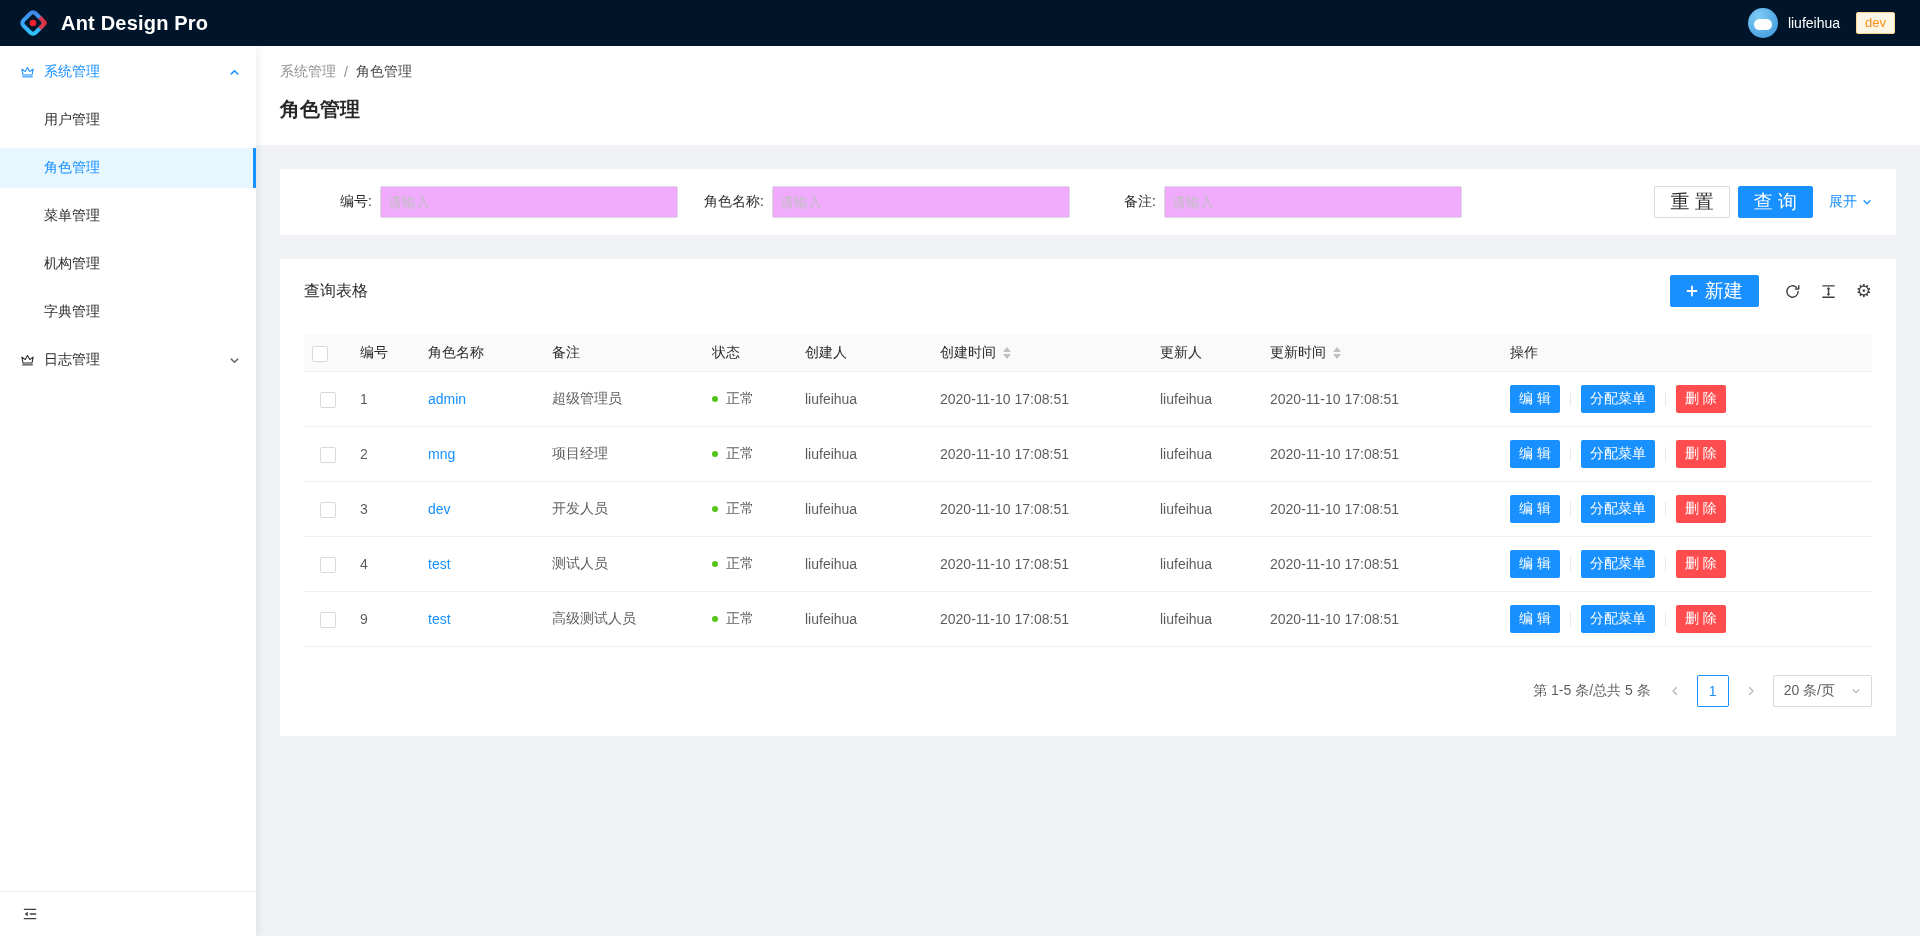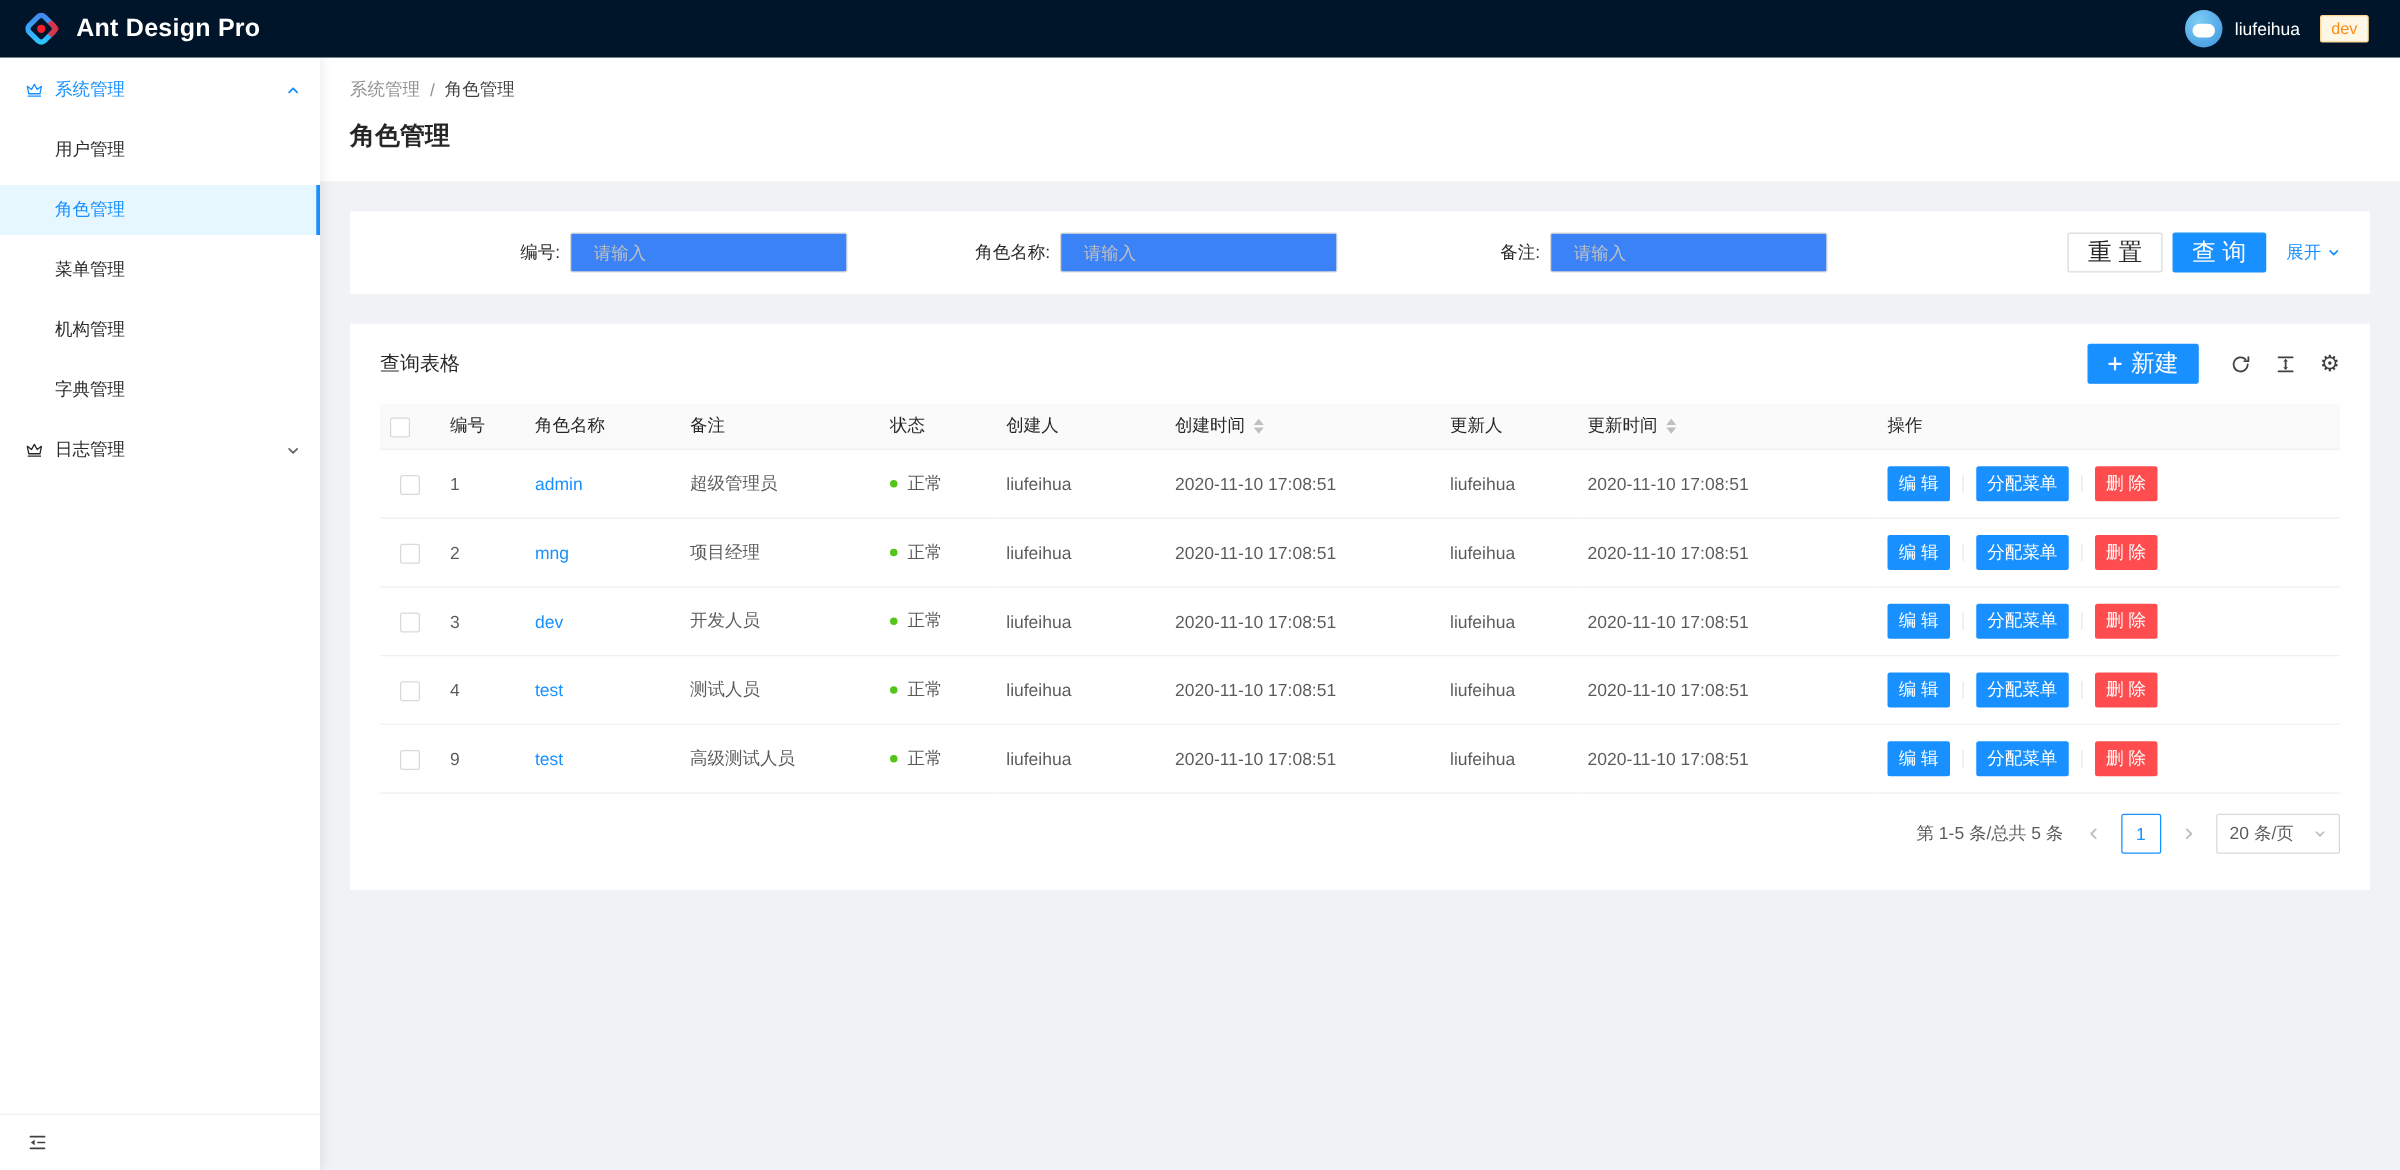--- a/index.html
+++ b/index.html
@@ -69,44 +69,44 @@
   .crumb-link { color:rgba(0,0,0,.45); cursor:pointer; }
   .crumb-current { color:rgba(0,0,0,.75); }
   .page-title { font-size:20px; font-weight:600; color:rgba(0,0,0,.85); line-height:30px; }
 
   
   .search-card { margin:24px 24px 0; background:#fff; padding:17px 24px; }
   .search-row { display:flex; align-items:center; }
   .sf { width:392px; display:flex; align-items:center; justify-content:flex-end; padding-right:18px; }
   .sf-label { color:rgba(0,0,0,.85); margin-right:8px; white-space:nowrap; }
   .sf-input {
-    width:222px; height:32px; border:1px solid #d9d9d9; border-radius:2px;
-    padding:0 18px; font-size:14px; color:rgba(0,0,0,.65); outline:none;
-    font-family:inherit; background:#3b82f6;
+    width:298px; height:32px; border:1px solid #d9d9d9; border-radius:2px;
+    padding:0 7px; font-size:14px; color:rgba(0,0,0,.65); outline:none;
+    font-family:inherit; background:#f0abfc;
   }
   .sf-input::placeholder { color:#bfbfbf; }
   .search-actions { margin-left:auto; display:flex; align-items:center; gap:8px; }
   .btn {
     height:32px; padding:0 15px; border-radius:2px; font-size:19px;
     border:1px solid #d9d9d9; background:#fff; color:rgba(0,0,0,.85);
     cursor:pointer; display:inline-flex; align-items:center; justify-content:center;
     font-family:inherit;
   }
   .btn-primary { background:#1890ff; border-color:#1890ff; color:#fff; }
   .expand-link { color:#1890ff; display:inline-flex; align-items:center; gap:5px; margin-left:8px; cursor:pointer; }
 
   
   .table-card { margin:24px 24px 0; background:#fff; padding-bottom:13px; }
   .toolbar { display:flex; align-items:center; padding:16px 24px; }
   .toolbar-title { font-size:16px; color:rgba(0,0,0,.85); }
   .toolbar-right { margin-left:auto; display:flex; align-items:center; gap:19px; }
   .tool-icon { color:rgba(0,0,0,.75); display:inline-flex; cursor:pointer; font-size:18px; line-height:1; }
   .btn-new { gap:7px; margin-right:6px; }
 
-  table.data-table { width:calc(100% - 48px); margin:0 24px; border-collapse:collapse; font-size:14px; table-layout:fixed; }
+  table.data-table { width:calc(100% - 48px); margin:12px 24px; border-collapse:collapse; font-size:14px; table-layout:fixed; }
   .c0{width:48px;} .c1{width:68px;} .c2{width:124px;} .c3{width:160px;} .c4{width:93px;}
   .c5{width:135px;} .c6{width:220px;} .c7{width:110px;} .c8{width:240px;} .c9{width:auto;}
   .data-table th {
     background:#fafafa; color:rgba(0,0,0,.85); font-weight:500; text-align:left;
     padding:9px 8px; border-bottom:1px solid #f0f0f0; white-space:nowrap;
   }
   .data-table td {
     padding:13px 8px; border-bottom:1px solid #f0f0f0; color:rgba(0,0,0,.65);
     white-space:nowrap; overflow:hidden;
   }

